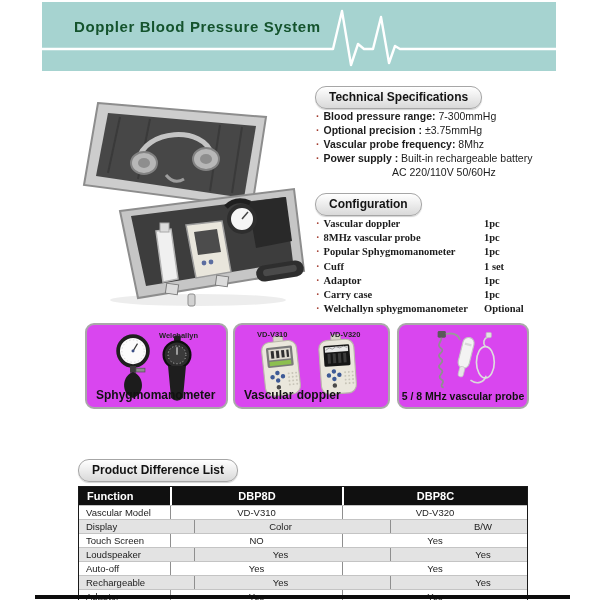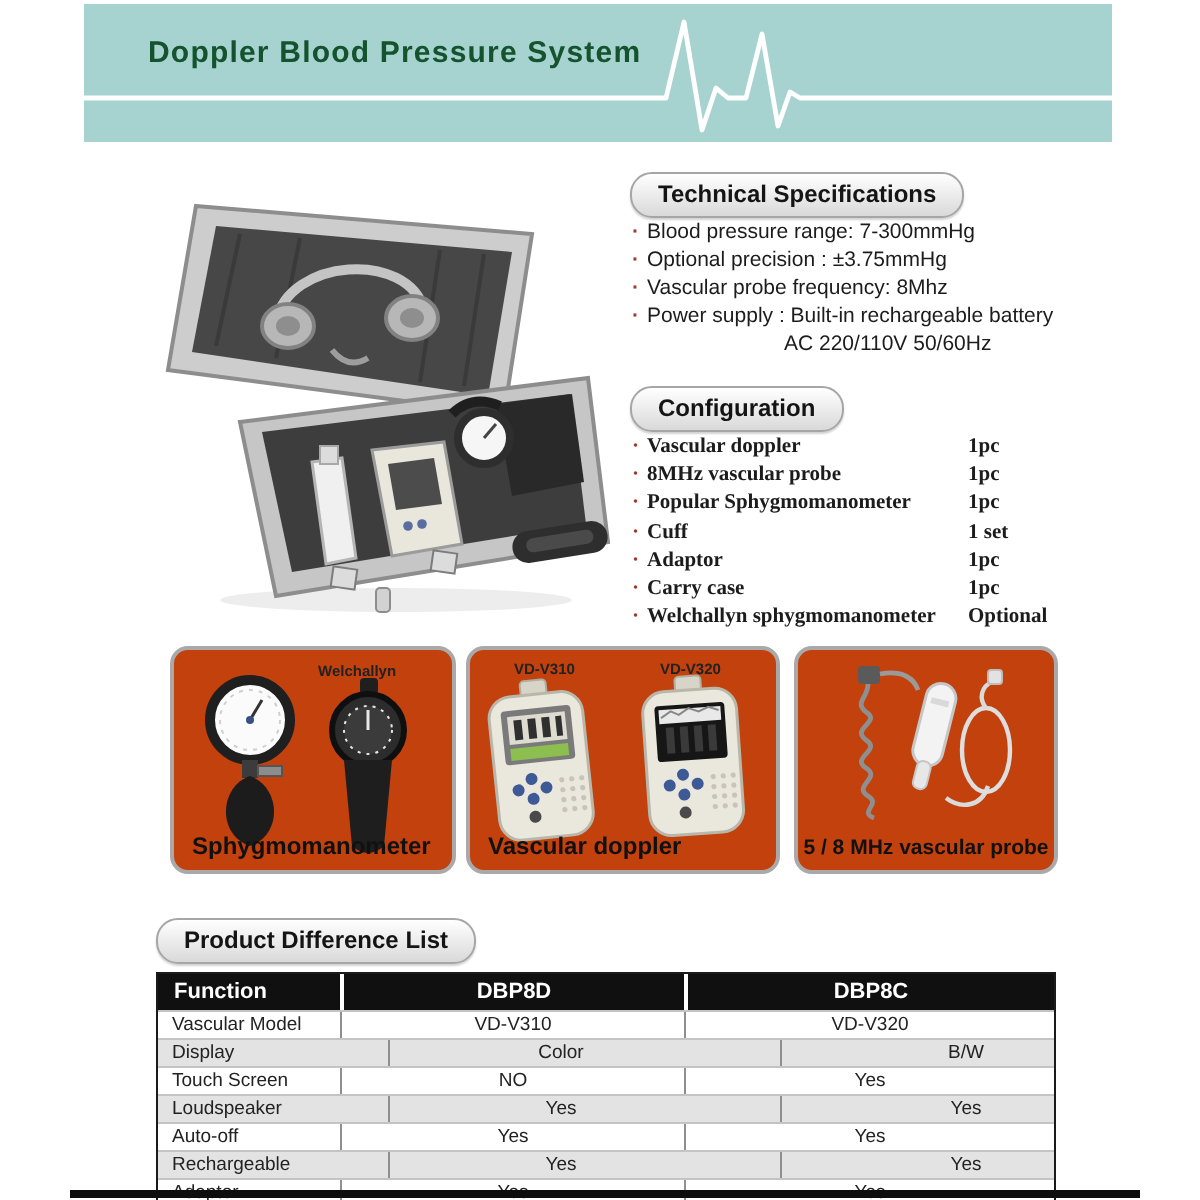--- a/index.html
+++ b/index.html
@@ -20,34 +20,34 @@
            box-shadow:0 1px 1px rgba(0,0,0,.18);
            font-size:12px; font-weight:bold; color:#141414; white-space:nowrap; }
   .badge-tech { left:315px; top:86px; }
   .badge-config { left:315px; top:193px; }
   .badge-diff { left:78px; top:459px;text-align:center; }
 
   
   .spec-list { position:absolute; left:316px; top:109px; width:276px; }
   .spec-row { font-size:10.5px; line-height:14px; color:#1c1c1c; white-space:nowrap; }
   .dot { color:#a23b2e; font-weight:bold; margin-right:4px; }
-  .spec-label { font-weight:normal; }
+  .spec-label { font-weight:bold; }
   .spec-cont { font-size:10.5px; line-height:14px; color:#1c1c1c; padding-left:76px; }
 
   .cfg-list { position:absolute; left:316px; top:217px; width:260px;font-family:Liberation Serif, serif; }
   .cfg-row { position:relative; font-size:10.5px; line-height:14.2px; color:#1c1c1c; white-space:nowrap; }
   .cfg-label { font-weight:bold; }
   .cfg-qty { position:absolute; left:168px; top:0; font-weight:bold; }
 
   
   .case-photo { position:absolute; left:70px; top:95px; width:240px; height:215px; }
 
   
-  .pbox { position:absolute; top:323px; height:114px; border:2px solid #a9a9a9;
-          border-radius:9px; background:#c2410c; }
+  .pbox { position:absolute; top:323px; height:86px; border:2px solid #a9a9a9;
+          border-radius:9px; background:#d946ef; }
   .pbox1 { left:85px;  width:143px; }
   .pbox2 { left:233px; width:157px; }
   .pbox3 { left:397px; width:132px; }
   .pbox svg { position:absolute; left:0; top:0; width:100%; height:100%; }
   .pcaption { position:absolute; bottom:5px; left:9px; font-size:12px; font-weight:bold; color:#111; white-space:nowrap; }
   .pcaption-center { left:0; width:100%; text-align:center; font-size:10.5px; }
   .mini-label { position:absolute; font-size:7.5px; font-weight:bold; color:#222; white-space:nowrap; }
   .lbl-welch { left:72px; top:6px; }
   .lbl-v310 { left:22px; top:5px; }
   .lbl-v320 { left:95px; top:5px; }

